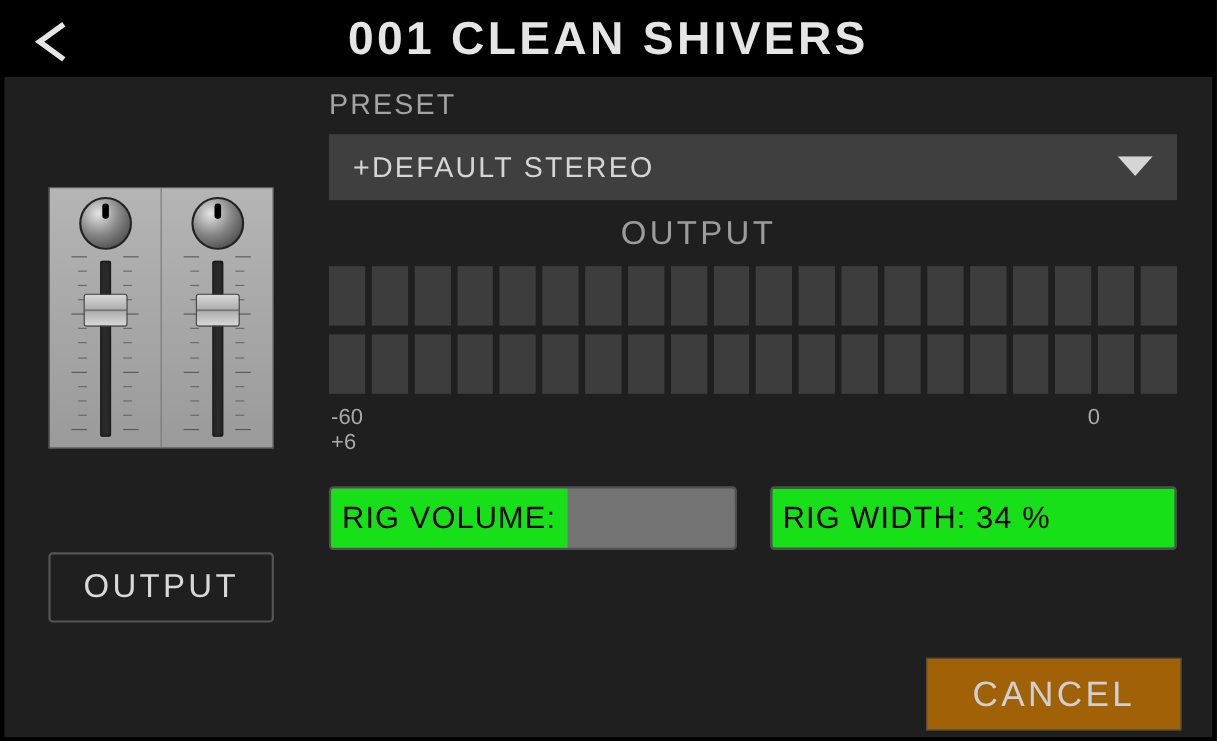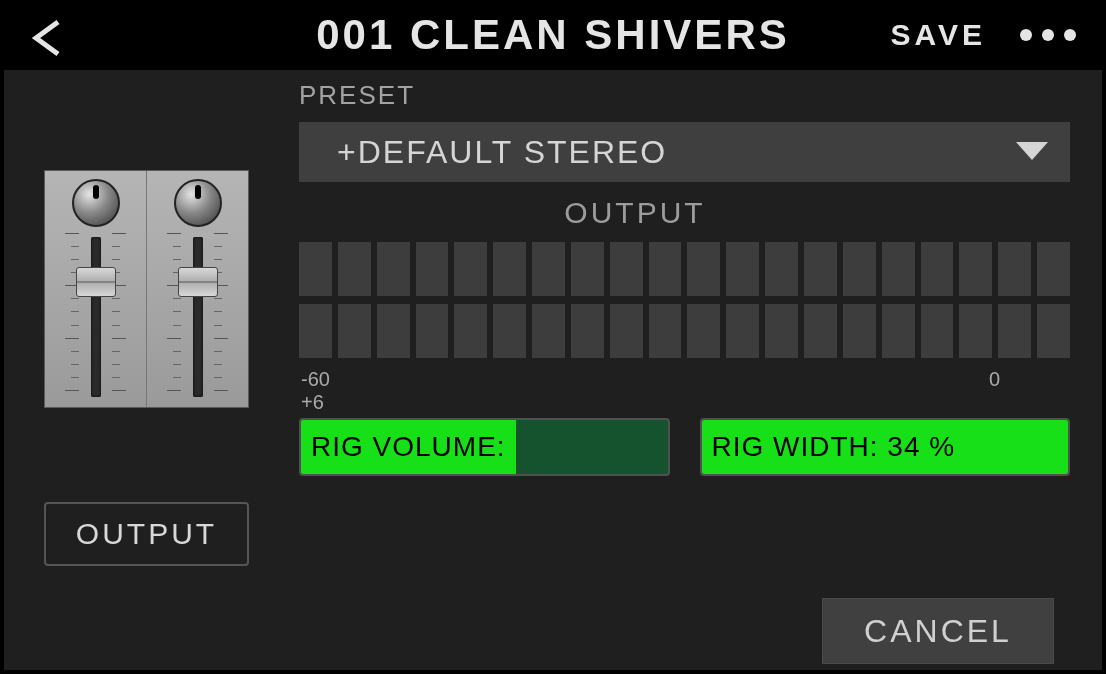--- a/index.html
+++ b/index.html
@@ -79,24 +79,23 @@
     left: 295px;
     right: 32px;
     height: 60px;
     background: #3f3f3f;
     display: flex;
     align-items: center;
     padding: 0 22px;
     cursor: pointer;
   }
   .preset-value {
-    font-size: 32px;
+    font-size: 26px;
     letter-spacing: 2px;
     color: #d5d5d5;
-    margin-left: 16px;
   }
   .preset-arrow {
     margin-left: auto;
   }
   .preset-arrow svg { display: block; }
 
   .mixer {
     position: absolute;
     top: 100px;
     left: 40px;
@@ -218,23 +217,24 @@
     display: flex;
     gap: 30px;
   }
   .rig-box {
     flex: 1;
     height: 58px;
     border: 2px solid #505050;
     border-radius: 4px;
     display: flex;
     align-items: center;
-    background: #14532d;
+    background: #737373;
     overflow: hidden;
     cursor: pointer;
+    margin-top: 24px;
   }
   .rig-label {
     background: #18e018;
     color: #000;
     font-size: 28px;
     letter-spacing: 1px;
     padding: 0 10px;
     height: 100%;
     display: flex;
     align-items: center;
@@ -261,52 +261,44 @@
     align-items: center;
     justify-content: center;
     font-size: 30px;
     letter-spacing: 3px;
     color: #d8d8d8;
     cursor: pointer;
   }
   .cancel-btn {
     position: absolute;
     bottom: 6px;
-    right: 48px;
+    right: 28px;
     width: 232px;
     height: 66px;
-    background: #404040;
+    background: #a16207;
     border: 1px solid #4a4a4a;
     display: flex;
     align-items: center;
     justify-content: center;
     font-size: 32px;
     letter-spacing: 3px;
     color: #d0d0d0;
     cursor: pointer;
   }
 </style>
 </head>
 <body>
 
 <div class="header">
   <div class="back-icon">
     <svg width="34" height="40" viewBox="0 0 34 40">
       <polyline points="28,4 6,20 28,36" fill="none" stroke="#e5e5e5" stroke-width="5" stroke-linejoin="miter" stroke-linecap="butt"></polyline>
     </svg>
   </div>
   <div class="title">001 CLEAN SHIVERS</div>
-  <div class="header-right">
-    <div class="save-btn">SAVE</div>
-    <div class="dots">
-      <span></span>
-        <span></span>
-        <span></span>
-    </div>
-  </div>
 </div>
 
 <div class="body">
 
   <div class="preset-label">PRESET</div>
   <div class="preset-dropdown">
     <div class="preset-value">+DEFAULT STEREO</div>
     <div class="preset-arrow">
       <svg width="32" height="20" viewBox="0 0 32 20">
           <polygon points="0,0 32,0 16,18" fill="#d5d5d5"></polygon>

